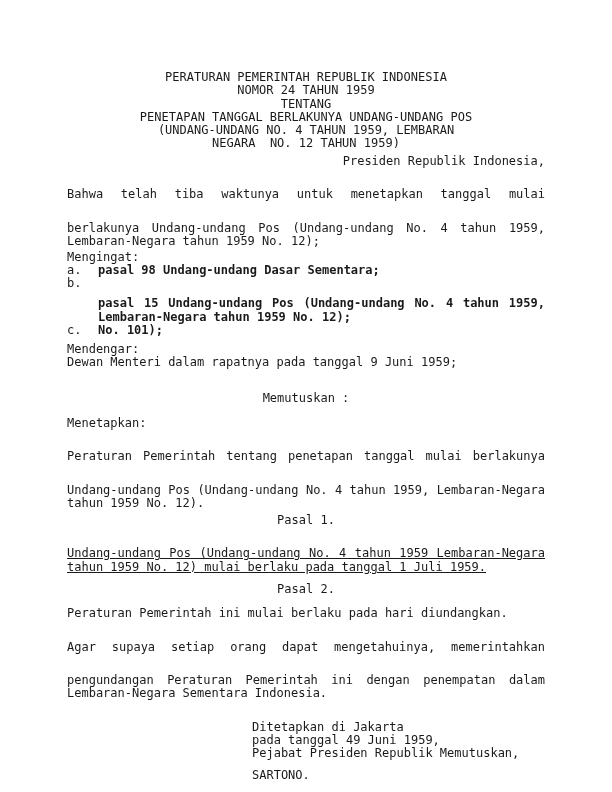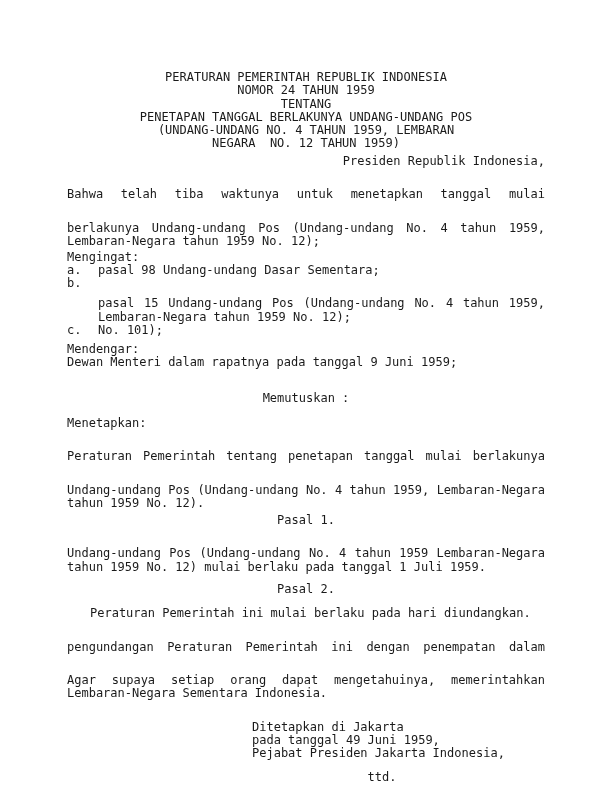--- a/index.html
+++ b/index.html
@@ -25,32 +25,32 @@
   
   .j {
     white-space: normal;
     text-align: justify;
     text-align-last: justify;
     text-justify: inter-word;
     margin-top: 20px;
   }
   .list-item { display: flex; }
   .marker { flex: none; width: 31px; }
-  .item-content { flex: 1 1 auto; min-width: 0; }
+  .item-content { flex: 1 1 auto; min-width: 0; font-weight: bold; }
 
   .salutation      { margin-top: 4.2px; text-align: right; }
   .sec-menimbang   { margin-top: 12.7px; }
   .sec-mengingat   { margin-top: 2.5px; }
   .sec-mendengar   { margin-top: 5.8px; }
   .memutuskan-h    { margin-top: 22.1px; }
   .sec-menetapkan  { margin-top: 12.1px; }
   .pasal1-h        { margin-top: 3.9px; }
-  .pasal1-b        { margin-top: 12.9px; }
+  .pasal1-b        { margin-top: 12.9px; text-decoration: underline; }
   .pasal2-h        { margin-top: 8.7px; }
-  .pasal2-b        { margin-top: 11.4px; margin-left: 23px; }
+  .pasal2-b        { margin-top: 11.4px; }
   .sec-closing     { margin-top: 8.3px; }
   .signature-block { margin-top: 20.1px; margin-left: 185px; width: 260px; }
   .sig-ttd         { margin-top: 10.1px; text-align: center; }
   .sig-name        { margin-top: 8.9px; text-align: left; }
 </style>
 </head>
 <body>
 
 <div class="page">
 
@@ -113,26 +113,25 @@
     <div class="line j">Undang-undang Pos (Undang-undang No. 4 tahun 1959 Lembaran-Negara</div>
     <div class="line">tahun 1959 No. 12) mulai berlaku pada tanggal 1 Juli 1959.</div>
   </div>
 
   <div class="line center pasal2-h">Pasal 2.</div>
   <div class="pasal2-b">
     <div class="line">Peraturan Pemerintah ini mulai berlaku pada hari diundangkan.</div>
   </div>
 
   <div class="sec-closing">
+    <div class="line j">Agar supaya setiap orang dapat mengetahuinya, memerintahkan</div>
     <div class="line j">pengundangan Peraturan Pemerintah ini dengan penempatan dalam</div>
-    <div class="line j">Agar supaya setiap orang dapat mengetahuinya, memerintahkan</div>
     <div class="line">Lembaran-Negara Sementara Indonesia.</div>
   </div>
 
   <div class="signature-block">
     <div class="line">Ditetapkan di Jakarta</div>
     <div class="line">pada tanggal 49 Juni 1959,</div>
-    <div class="line">Pejabat Presiden Jakarta Indonesia,</div>
-    <div class="line sig-ttd">ttd.</div>
+    <div class="line">Pejabat Presiden Republik Memutuskan,</div>
     <div class="line sig-name">SARTONO.</div>
   </div>
 
 </div>
 
 </body></html>

